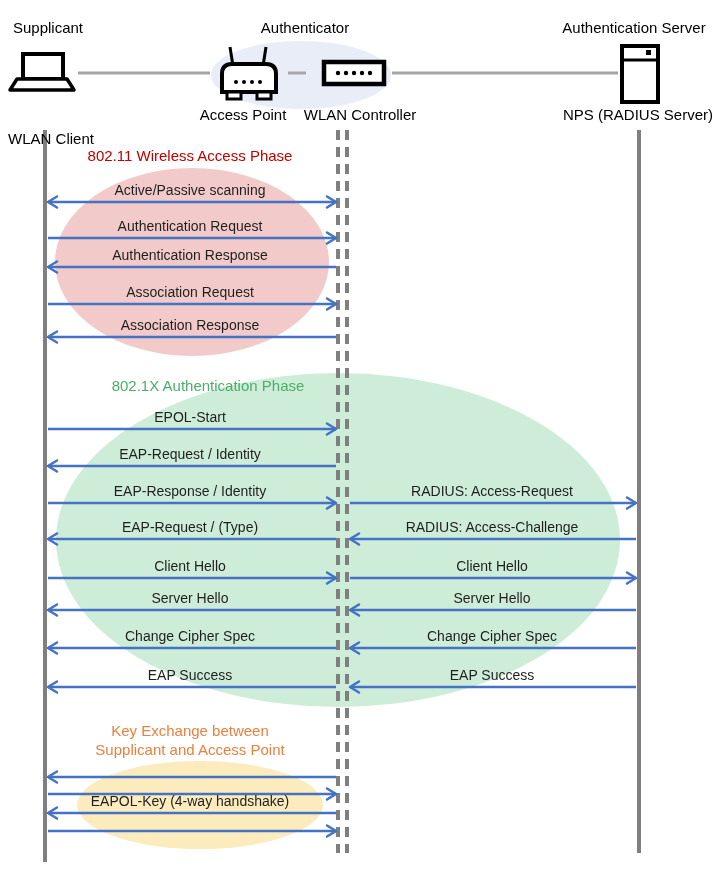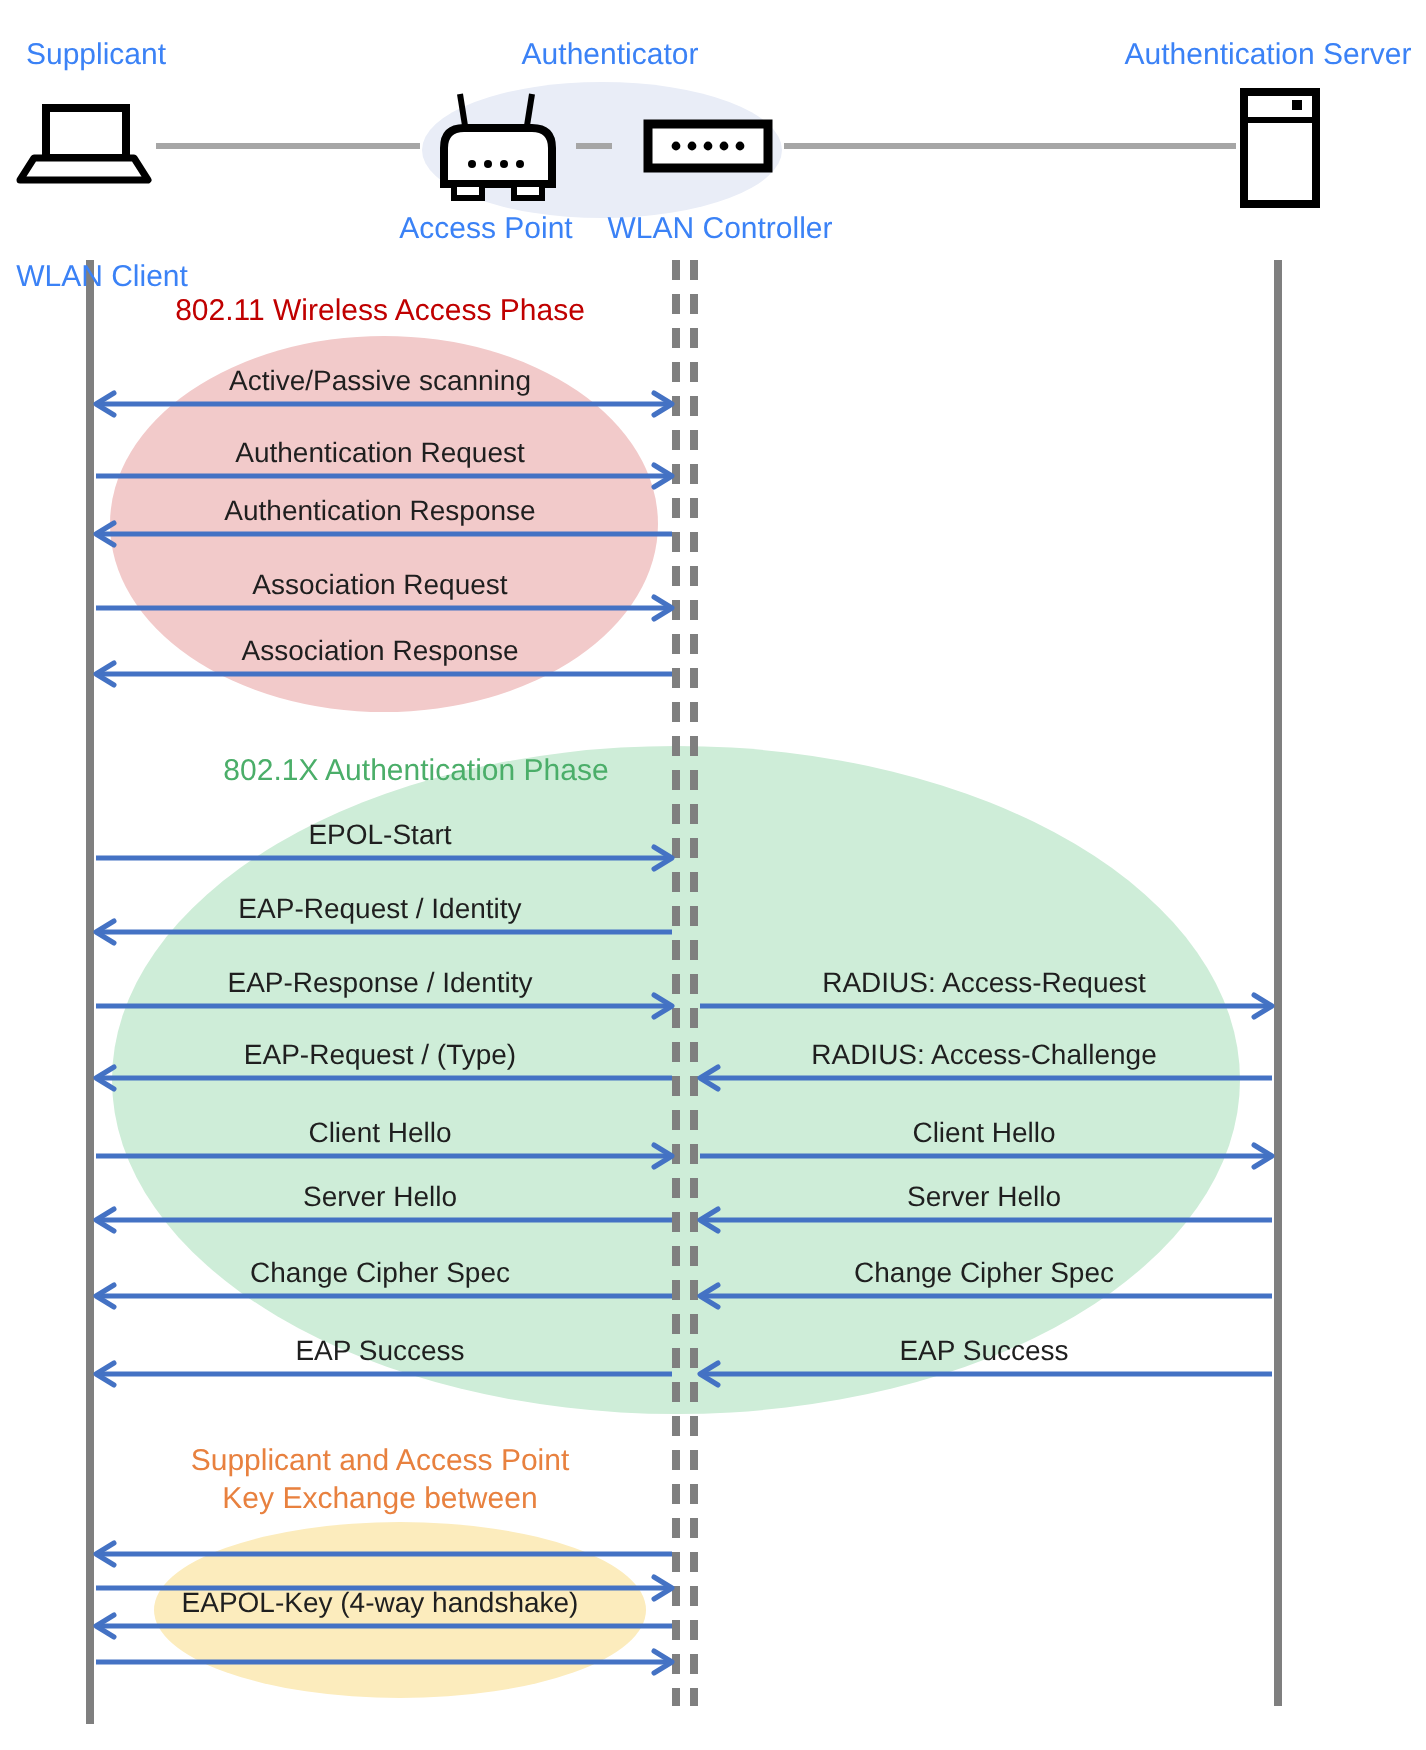--- a/index.html
+++ b/index.html
@@ -2,21 +2,21 @@
 <html><head>
 <meta charset="utf-8">
 <style>
   html,body{margin:0;padding:0;background:#fff;}
   #stage{
     position:relative;width:713px;height:875px;background:#ffffff;overflow:hidden;
     font-family:"Liberation Sans","DejaVu Sans",sans-serif;color:#262626;
   }
   #diagram-svg{position:absolute;left:0;top:0;}
   .lbl{position:absolute;transform:translateX(-50%);white-space:nowrap;
-       font-size:15px;line-height:17px;color:#3b82f6;text-align:center;}
+       font-size:15px;line-height:17px;color:#000000;text-align:center;}
   .msg-label{position:absolute;transform:translateX(-50%);white-space:nowrap;
        font-size:14px;line-height:16px;color:#1f1f1f;text-align:center;}
   .phase-title{position:absolute;transform:translateX(-50%);white-space:nowrap;
        font-size:15px;line-height:19px;text-align:center;font-weight:400;}
 </style>
 </head>
 <body>
 
 <div id="stage">
 
@@ -169,26 +169,27 @@
       </g>
   </svg>
 
   <div class="lbl" style="left:48px;top:19px;">Supplicant</div>
   <div class="lbl" style="left:305px;top:19px;">Authenticator</div>
   <div class="lbl" style="left:634px;top:19px;">Authentication Server</div>
 
   <div class="lbl" style="left:51px;top:106px;margin-top:24px;">WLAN Client</div>
   <div class="lbl" style="left:243px;top:106px;">Access Point</div>
   <div class="lbl" style="left:360px;top:106px;">WLAN Controller</div>
+  <div class="lbl" style="left:638px;top:106px;">NPS (RADIUS Server)</div>
 
   <div class="phase-title" style="left: 190px; top: 146px; color: rgb(192, 0, 0);">802.11 Wireless Access Phase</div>
   <div class="phase-title" style="left: 208px; top: 376px; color: rgb(75, 174, 105);">802.1X Authentication Phase</div>
   <div class="phase-title" style="left: 190px; top: 721px; color: rgb(232, 129, 63);">
+    <div>Key Exchange between</div>
     <div>Supplicant and Access Point</div>
-    <div>Key Exchange between</div>
   </div>
 
   <div id="labels">
       <div class="msg-label" style="left: 190px; top: 182px;">Active/Passive scanning</div>
       <div class="msg-label" style="left: 190px; top: 218px;">Authentication Request</div>
       <div class="msg-label" style="left: 190px; top: 247px;">Authentication Response</div>
       <div class="msg-label" style="left: 190px; top: 284px;">Association Request</div>
       <div class="msg-label" style="left: 190px; top: 317px;">Association Response</div>
       <div class="msg-label" style="left: 190px; top: 409px; text-align: center;">EPOL-Start</div>
       <div class="msg-label" style="left: 190px; top: 446px;">EAP-Request / Identity</div>

